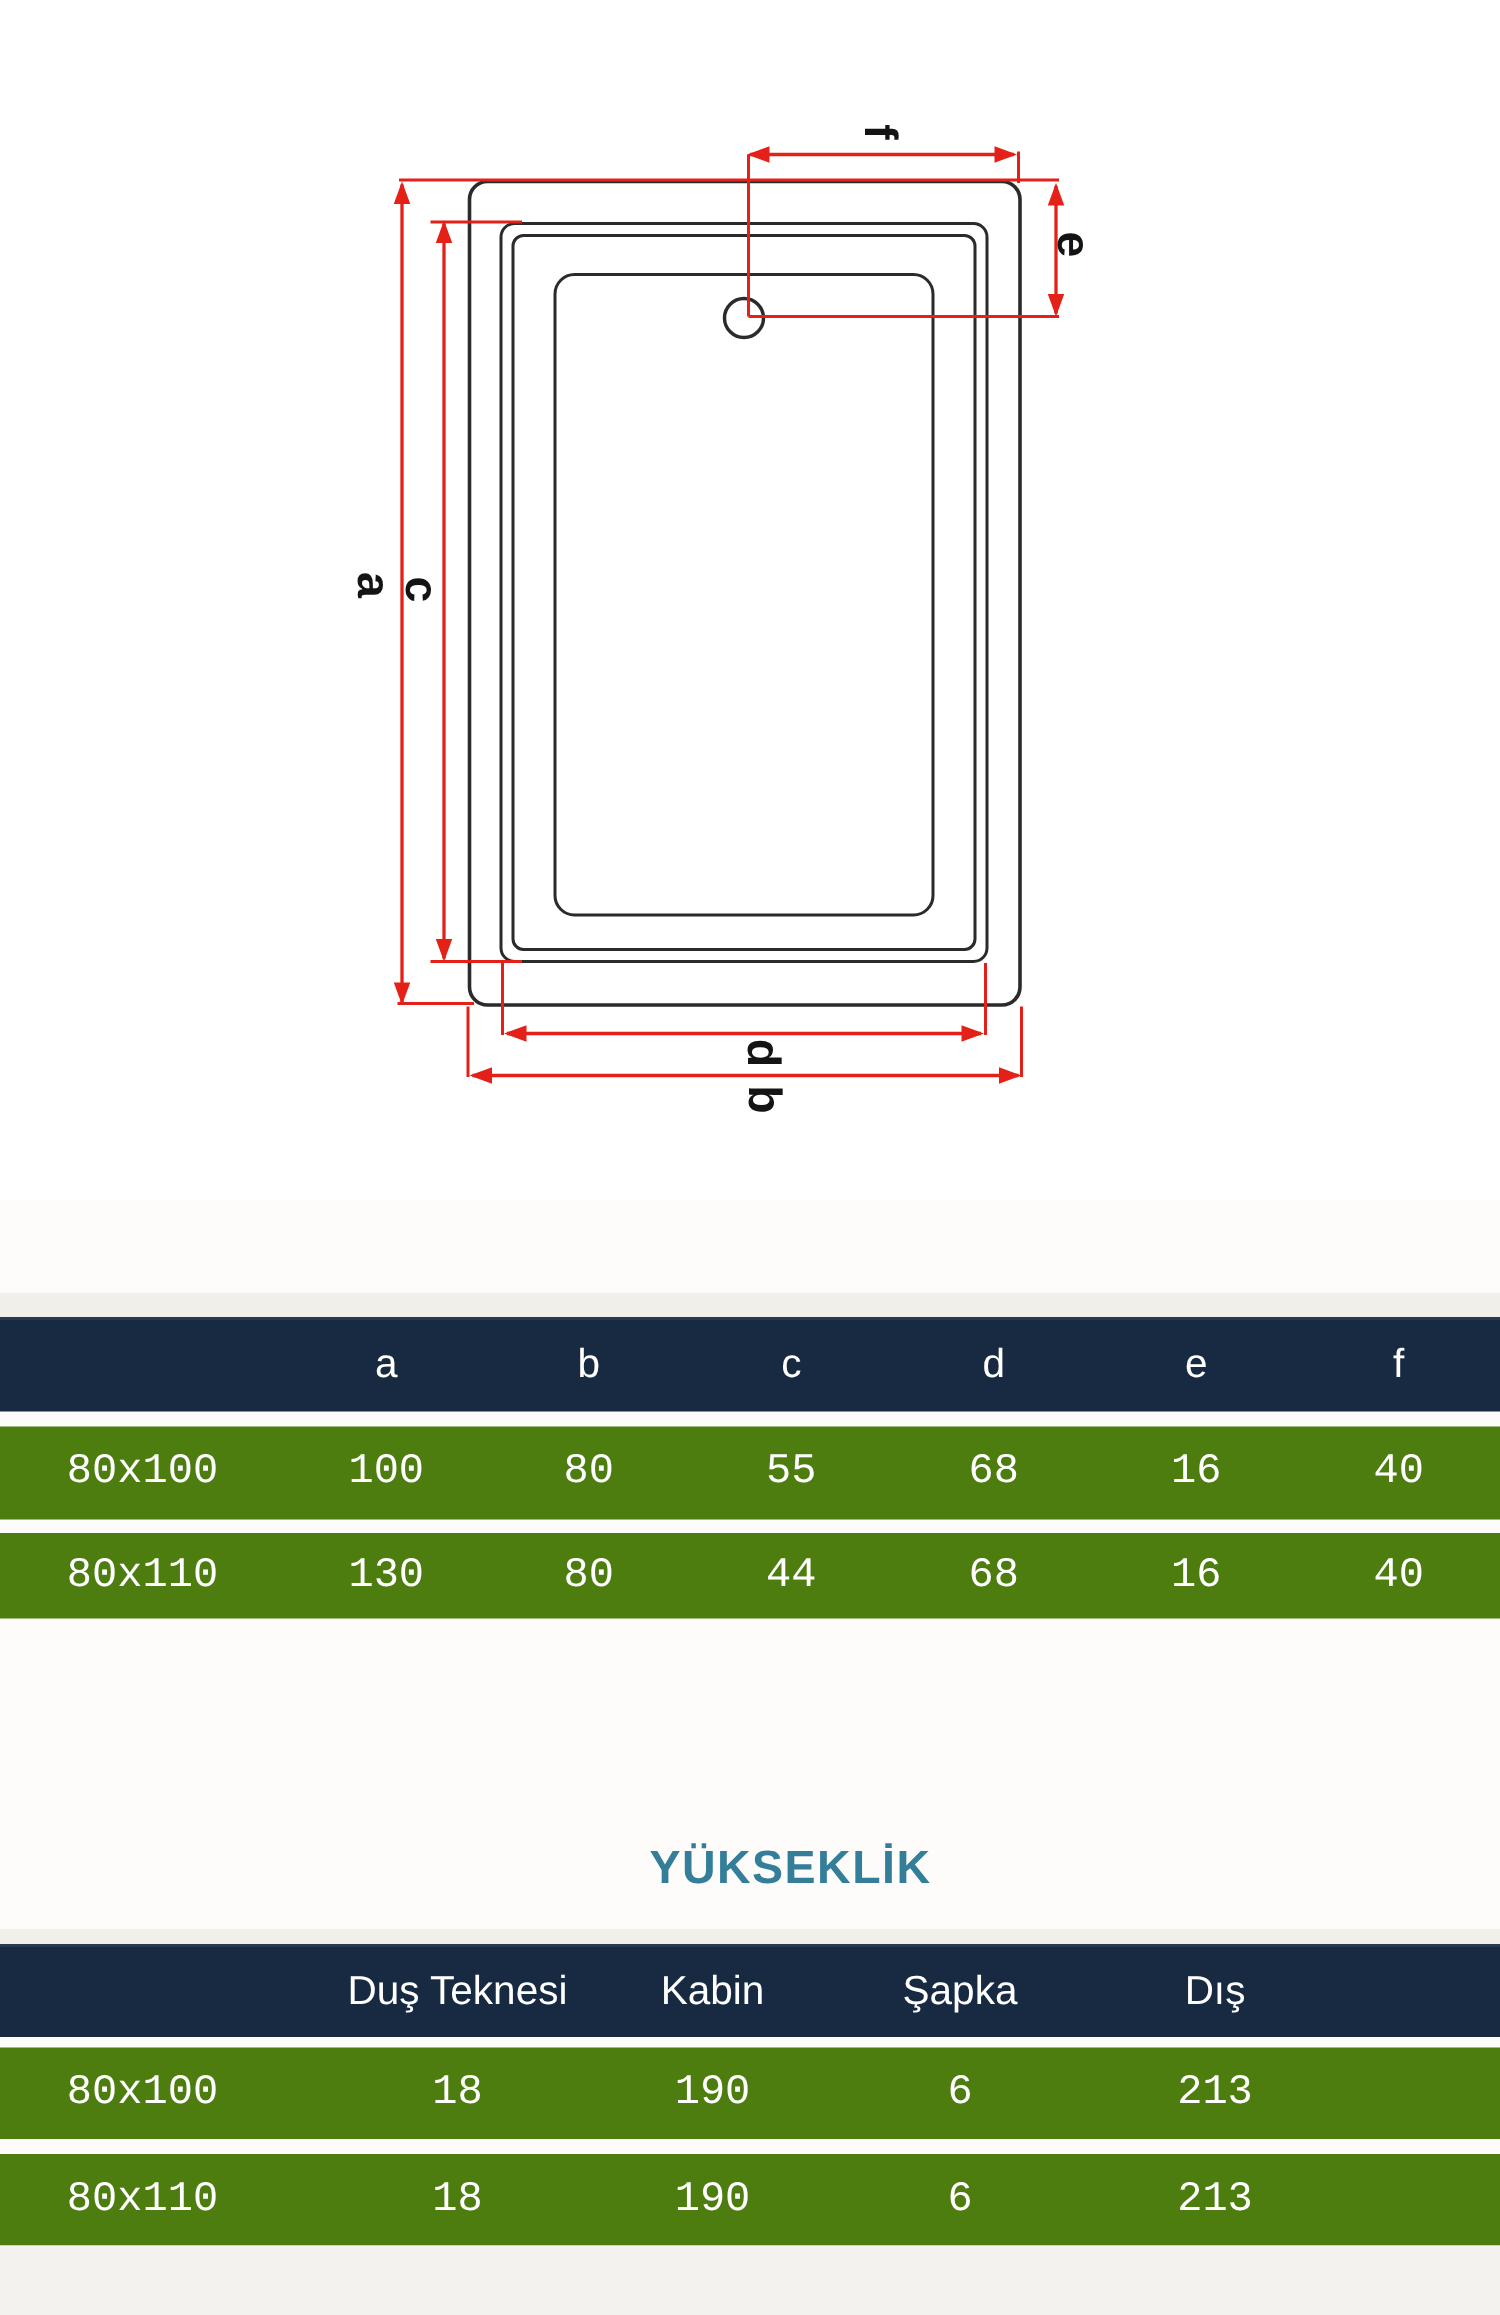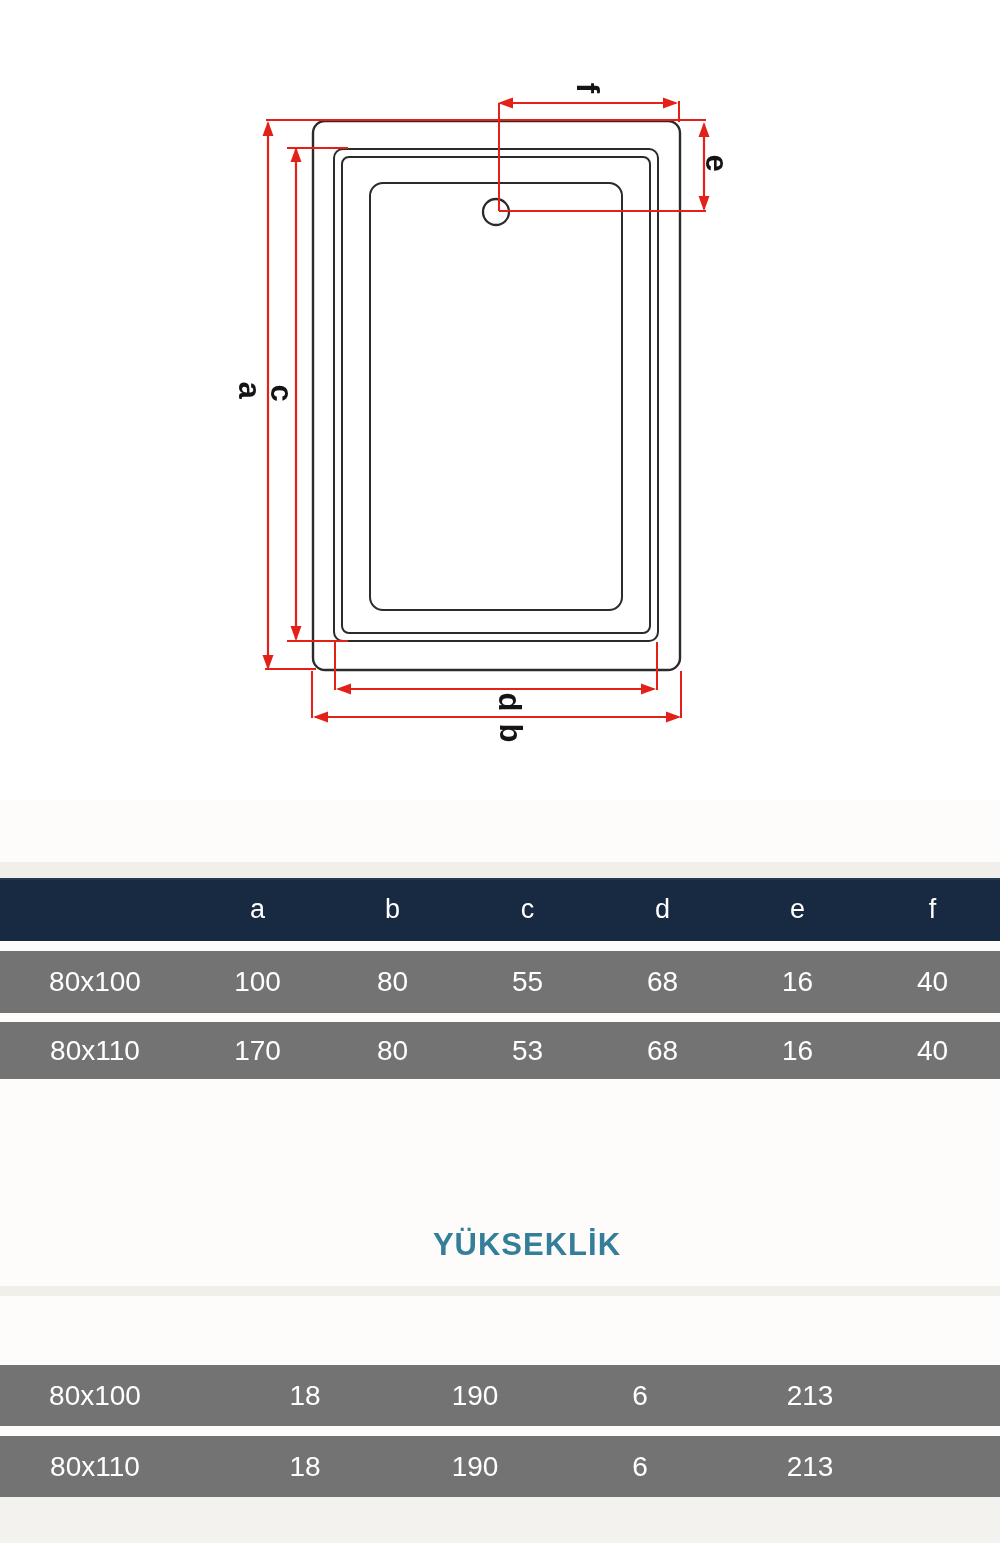--- a/index.html
+++ b/index.html
@@ -23,21 +23,21 @@
   .strip-above-t2 { top:1286px; height:10px; background:#f1efea; }
   .strip-bottom  { top:1497px; height:46px; background:#f4f2ee; }
 
   .tbl-band {
     position:absolute; left:0; width:1000px;
     display:grid; align-items:center;
   }
   .t1-cols { grid-template-columns:190px repeat(6,135px); }
   .t2-cols { grid-template-columns:190px 230px 110px 220px 120px 130px; }
   .hdr { background:#172a42; box-shadow:inset 0 2px 0 rgba(255,255,255,0.08); }
-  .row { background:#737373; }
+  .row { background:#4d7c0f;font-family:Liberation Mono, monospace; }
   .cell {
     text-align:center; color:#ffffff;
     font-size:28px; line-height:1;
     white-space:nowrap;
   }
   .hdr .cell { font-size:27px; }
   .t1-header { top:878px;  height:63px; }
   .t1-row1   { top:951px;  height:62px; }
   .t1-row2   { top:1022px; height:57px; }
   .t2-header { top:1296px; height:62px; }
@@ -139,32 +139,40 @@
     <div class="cell">100</div>
     <div class="cell">80</div>
     <div class="cell">55</div>
     <div class="cell">68</div>
     <div class="cell">16</div>
     <div class="cell">40</div>
   </div>
 
   <div class="tbl-band row t1-cols t1-row2">
     <div class="cell">80x110</div>
-    <div class="cell">170</div>
+    <div class="cell">130</div>
     <div class="cell">80</div>
-    <div class="cell">53</div>
+    <div class="cell">44</div>
     <div class="cell">68</div>
     <div class="cell">16</div>
     <div class="cell">40</div>
   </div>
 
   <div class="section-title">YÜKSEKLİK</div>
 
   <div class="strip strip-above-t2"></div>
 
+  <div class="tbl-band hdr t2-cols t2-header">
+    <div class="cell"></div>
+    <div class="cell">Duş Teknesi</div>
+    <div class="cell">Kabin</div>
+    <div class="cell">Şapka</div>
+    <div class="cell">Dış</div>
+    <div class="cell"></div>
+  </div>
 
   <div class="tbl-band row t2-cols t2-row1">
     <div class="cell">80x100</div>
     <div class="cell">18</div>
     <div class="cell">190</div>
     <div class="cell">6</div>
     <div class="cell">213</div>
     <div class="cell"></div>
   </div>
 

